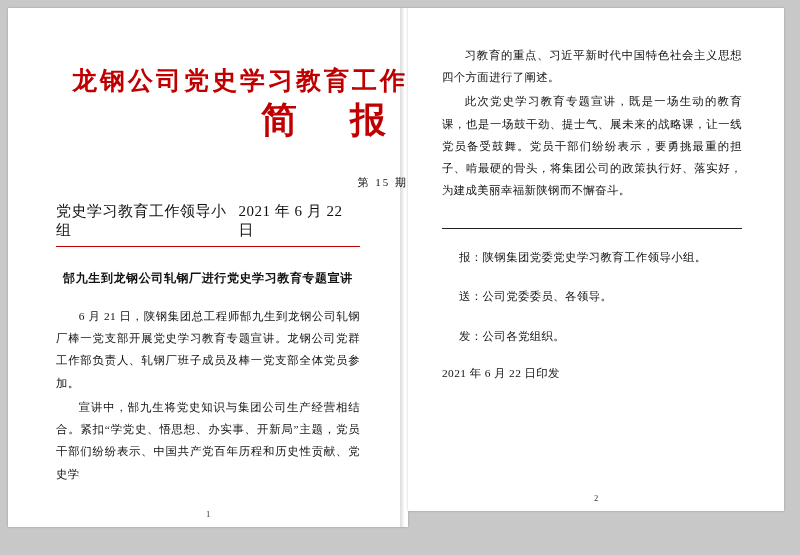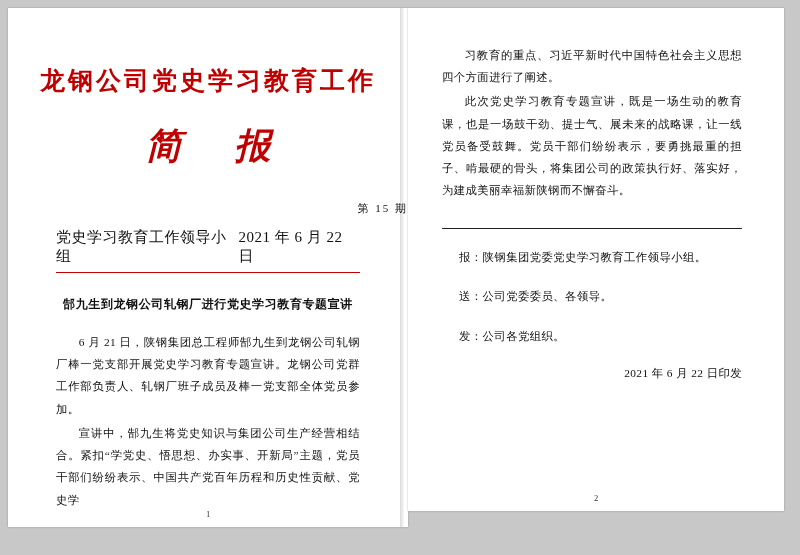--- a/index.html
+++ b/index.html
@@ -47,35 +47,33 @@
     top: 8px;
     width: 4px;
     height: 519px;
     background: linear-gradient(to right, rgba(0,0,0,0.14), rgba(0,0,0,0.03));
   }
 
   
   .masthead {
     color: #c00000;
     font-weight: bold;
-    text-align: center;
+    text-align: right;
     letter-spacing: 2px;
   }
   .masthead-line1 {
     font-size: 25px;
     margin-top: 58px;
     line-height: 1.2;
     letter-spacing: 3px;
   }
   .masthead-line2 {
     font-size: 36px;
-    margin-top: 26px;
     letter-spacing: 22px;
     text-indent: 22px;
-    font-style: italic;
   }
   .issue-line {
     text-align: right;
     font-size: 11px;
     color: #111;
     margin-top: 30px;
     letter-spacing: 2px;
   }
   .meta-row {
     display: flex;
@@ -134,21 +132,20 @@
     line-height: 2.0;
     color: #111;
     letter-spacing: 0.4px;
   }
   .dist-block p {
     margin: 17px;
   }
   .print-date {
     margin: 18px 42px 0 34px;
     font-size: 11.4px;
-    text-align: right;
     color: #111;
     letter-spacing: 0.4px;
   }
   .page-num {
     position: absolute;
     bottom: 8px;
     width: 100%;
     text-align: center;
     font-size: 8.5px;
     color: #333;

